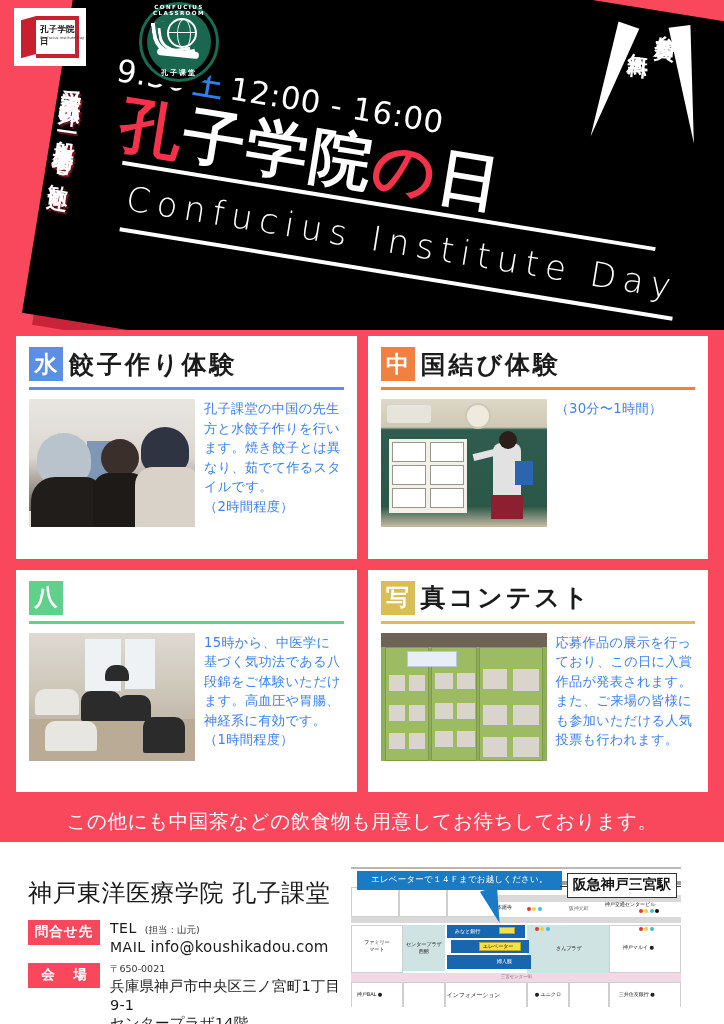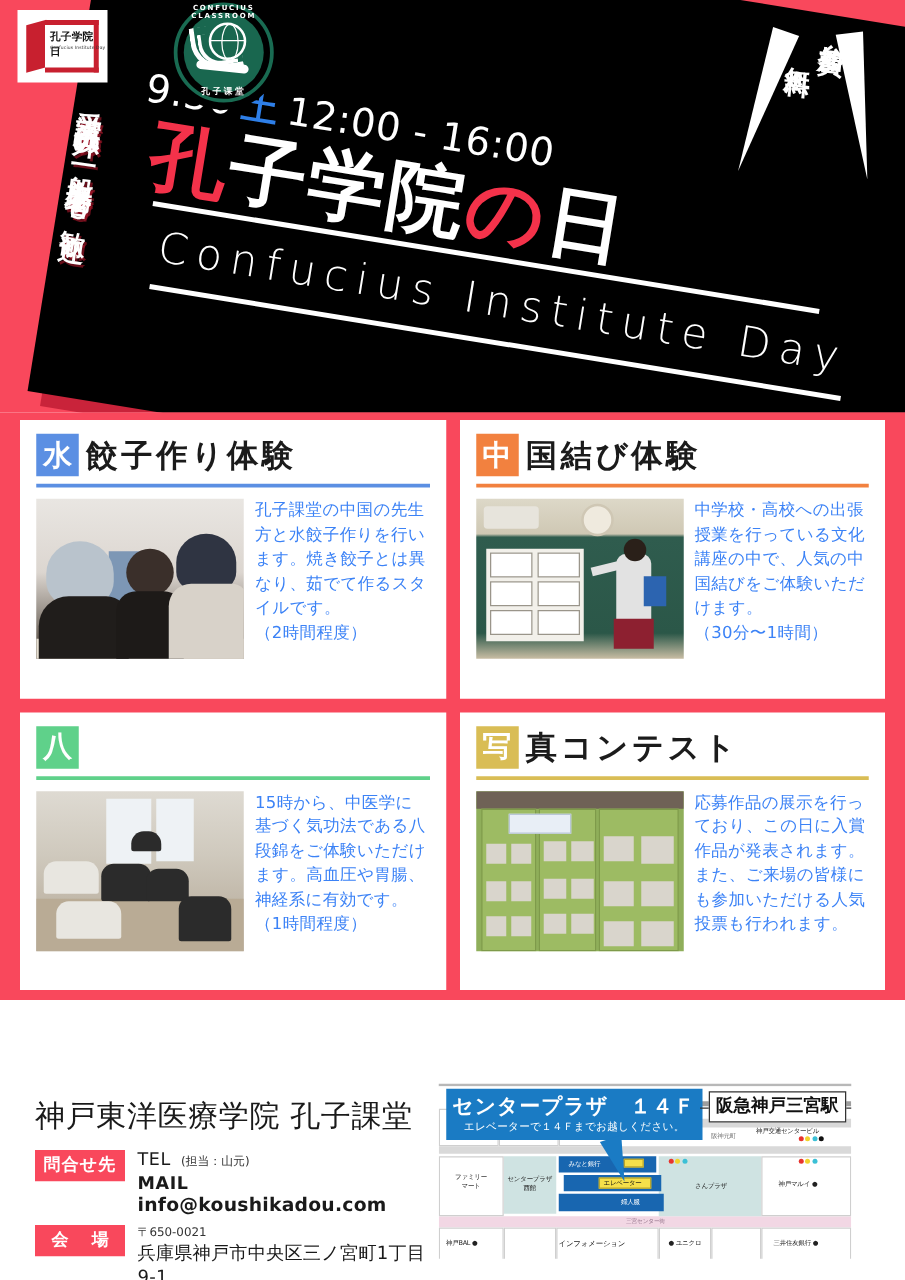--- a/index.html
+++ b/index.html
@@ -298,21 +298,21 @@
     font-size: 13.5px; font-weight: bold;
     width: 72px; flex: 0 0 72px; text-align: center;
     padding: 3px 0 4px 0; letter-spacing: 1px;
   }
   .tag.wide { letter-spacing: 7px; padding-left: 7px; }
   .finfo { flex: 1; }
   .telline { display: flex; align-items: baseline; gap: 8px; }
   .lbl { font-size: 14px; color: #1a1a1a; letter-spacing: .5px; }
   .tel { font-size: 25px; color: #f9485c; font-weight: 500; letter-spacing: -.5px; }
   .attn { font-size: 9.5px; color: #333; }
-  .mailline { font-size: 15px; color: #1a1a1a; margin-top: 1px; letter-spacing: .2px; font-weight: bold; }
+  .mailline { font-size: 15px; color: #1a1a1a; margin-top: 1px; letter-spacing: .2px; }
   .zip { font-size: 9.5px; color: #333; margin-bottom: 1px; }
   .addr { font-size: 14.5px; color: #1a1a1a; line-height: 1.28; letter-spacing: .2px; }
 
   
   .foot-right { width: 352px; position: relative; padding-top: 6px; }
   .map {
     position: absolute; left: 6px; top: 8px;
     width: 330px; height: 140px;
     background: #ffffff;
     border-top: 2px solid #b8b8b8;
@@ -455,21 +455,20 @@
             <div class="ph g" style="left:3px;top:49px;width:34px;height:20px;"></div>
             <div class="ph g" style="left:41px;top:49px;width:34px;height:20px;"></div>
           </div>
           <div class="ph arm"></div>
           <div class="ph fig-b"></div>
           <div class="ph fig-h"></div>
           <div class="ph fig-s"></div>
           <div class="ph bk"></div>
         </div>
         <div class="card-text">
-          <span>中学校・高校への出張授業を行っている文化講座の中で、人気の中国結びをご体験いただけます。</span>
           <span class="dur">（30分〜1時間）</span>
         </div>
       </div>
     </div>
 
     <div class="card">
       <div class="card-head">
         <div class="badge" id="b2" style="background: rgb(95, 209, 138);">八</div>
       </div>
       <div class="head-rule" id="r2" style="background: rgb(95, 209, 138);"></div>
@@ -525,20 +524,23 @@
           <div class="ph ph-s" style="left:132px;top:104px;width:26px;height:20px;"></div>
         </div>
         <div class="card-text">
           <span>応募作品の展示を行っており、この日に入賞作品が発表されます。また、ご来場の皆様にも参加いただける人気投票も行われます。</span>
           <span class="dur"></span>
         </div>
       </div>
     </div>
   </div>
 
+  <div class="strip">
+    <div class="strip-text">この他にも中国茶などの飲食物も用意してお待ちしております。</div>
+  </div>
 
   <div class="footer">
     <div class="foot-left">
       <div class="org-name">神戸東洋医療学院 孔子課堂</div>
       <div class="rowset">
 
         <div class="frow">
           <div class="tag">問合せ先</div>
           <div class="finfo">
             <div class="telline">
@@ -629,21 +631,20 @@
           <div class="dot d-c"></div>
           <div class="dot d-k"></div>
         </div>
         <div class="m dots" style="left:288px;top:58px;">
           <div class="dot d-r"></div>
           <div class="dot d-y"></div>
           <div class="dot d-c"></div>
         </div>
 
         <div class="callout">
-          <div class="c1">センタープラザ　１４Ｆ</div>
           <div class="c2">エレベーターで１４Ｆまでお越しください。</div>
           <div class="tailv"></div>
         </div>
 
         <div class="stationbox">
           <span>阪急神戸三宮駅</span>
           <span class="bar bl"></span>
           <span class="bar br"></span>
         </div>
       </div>

